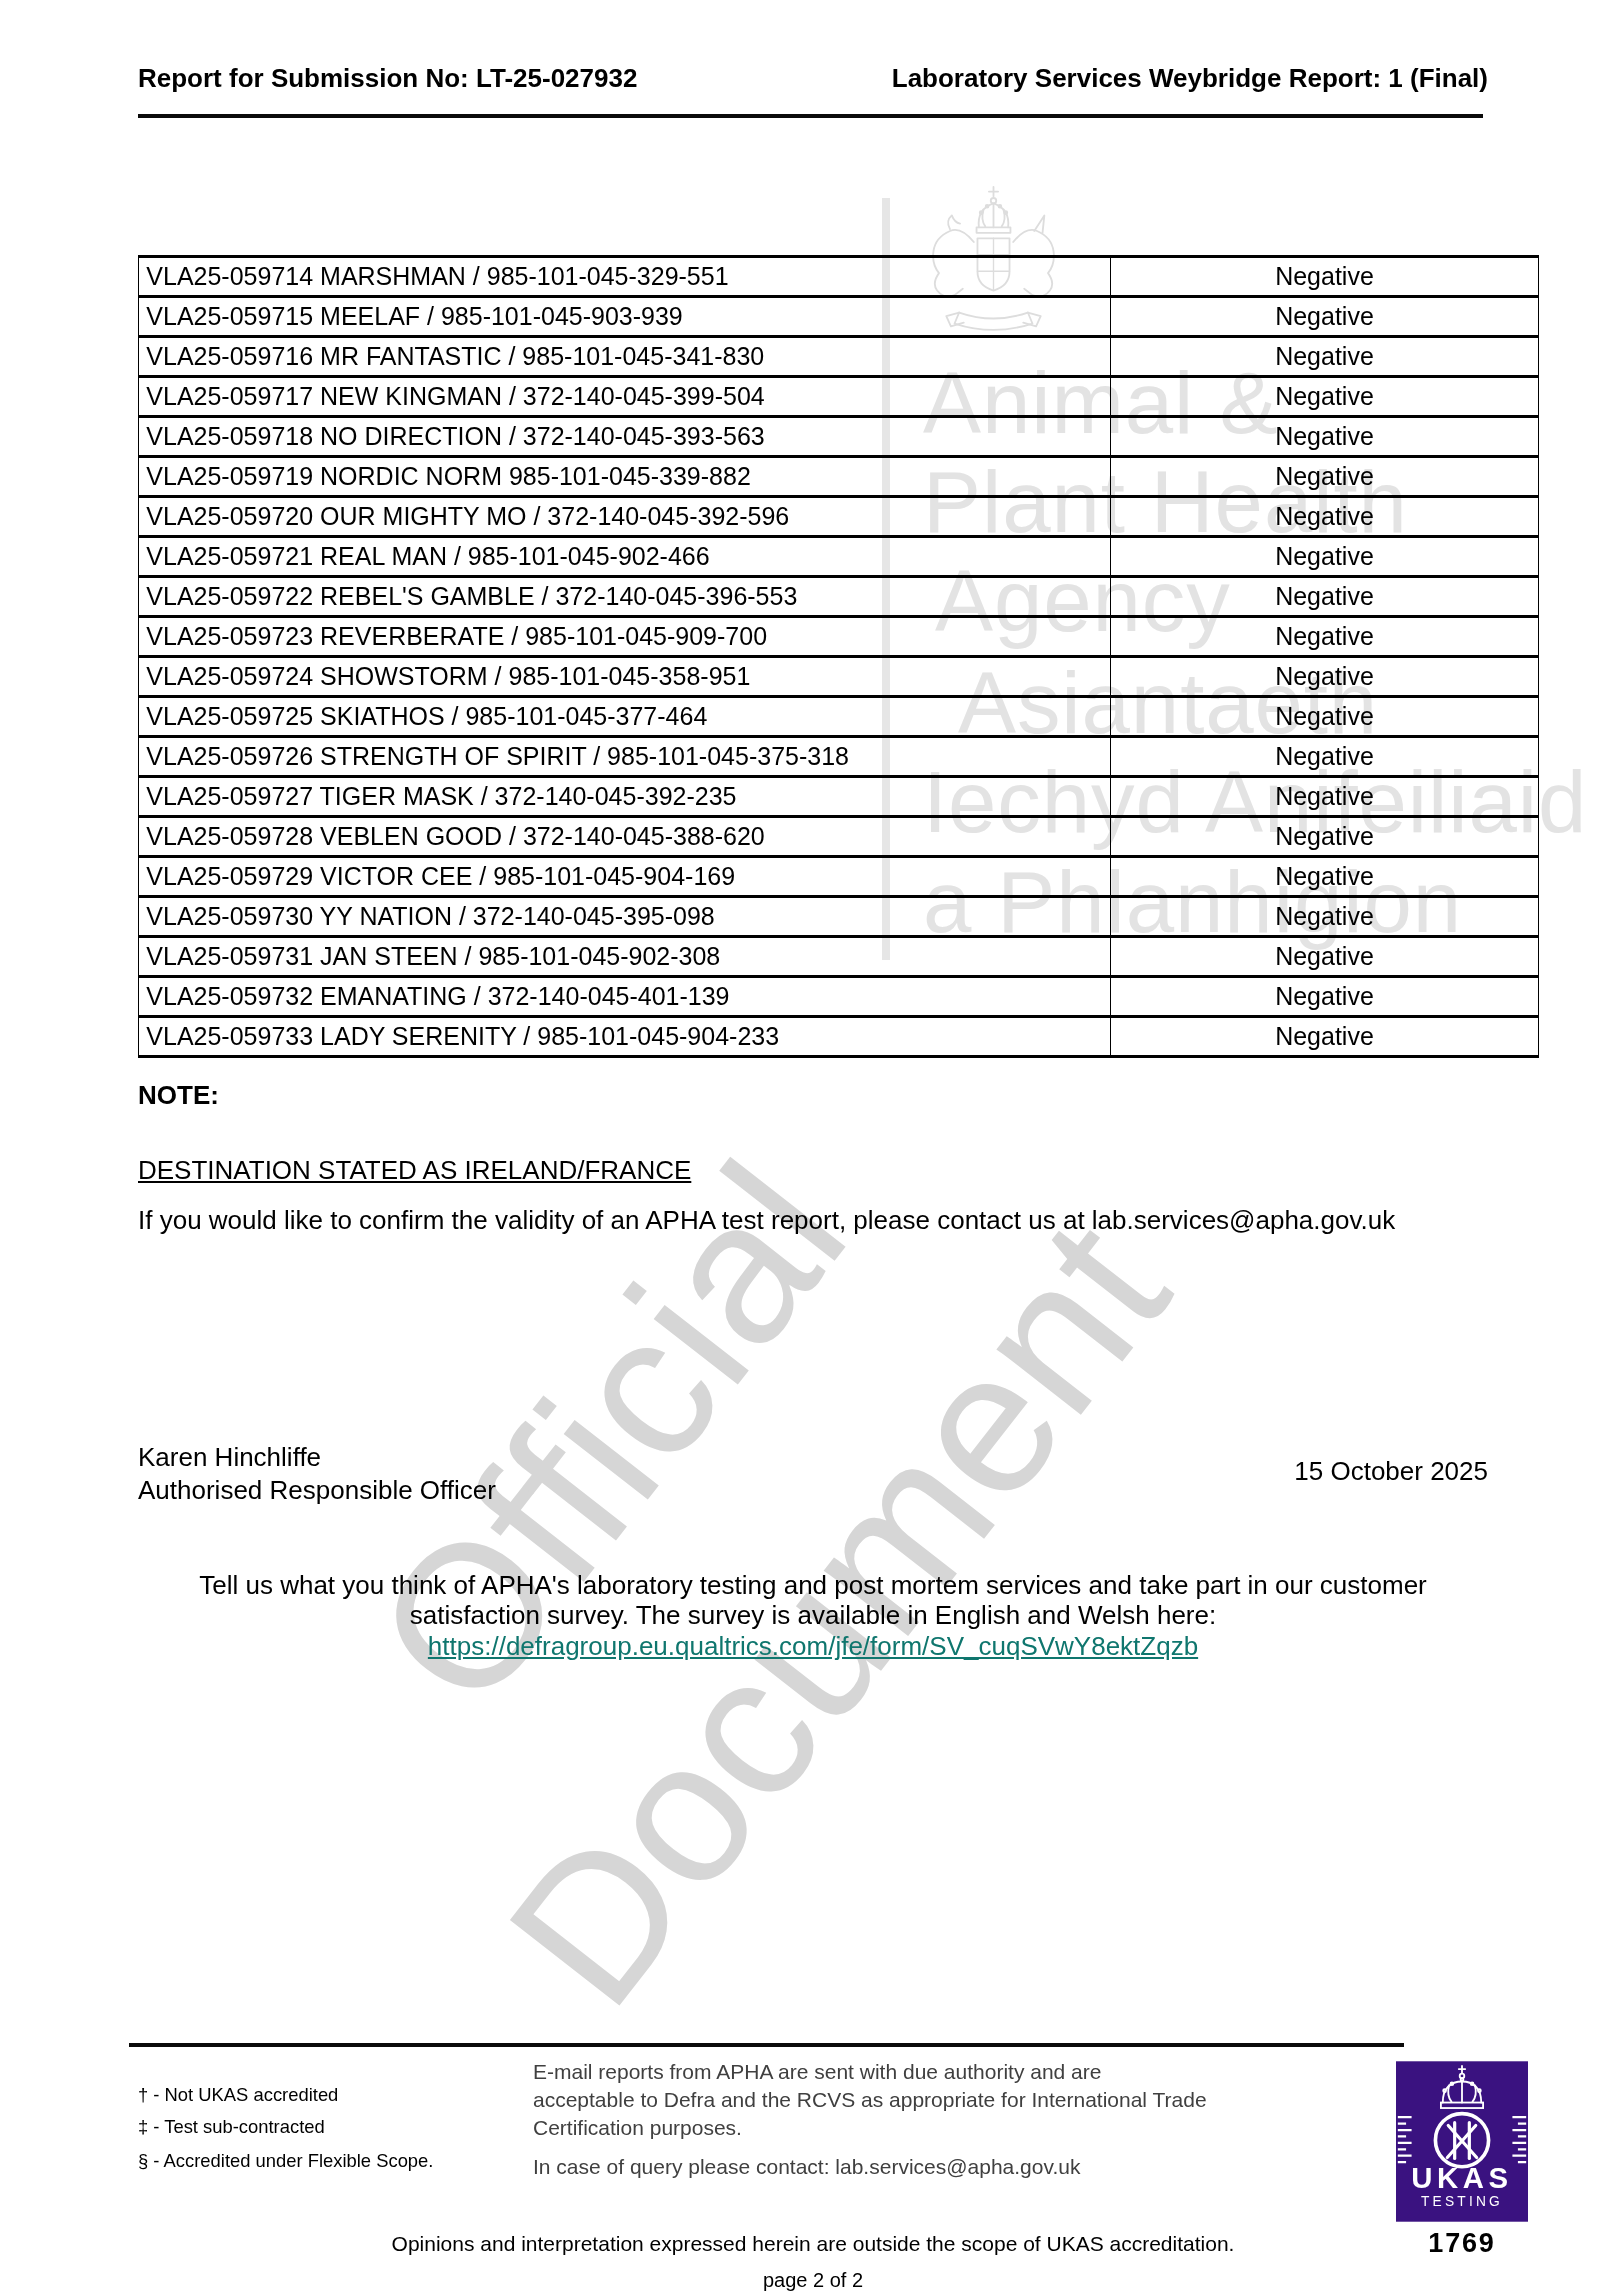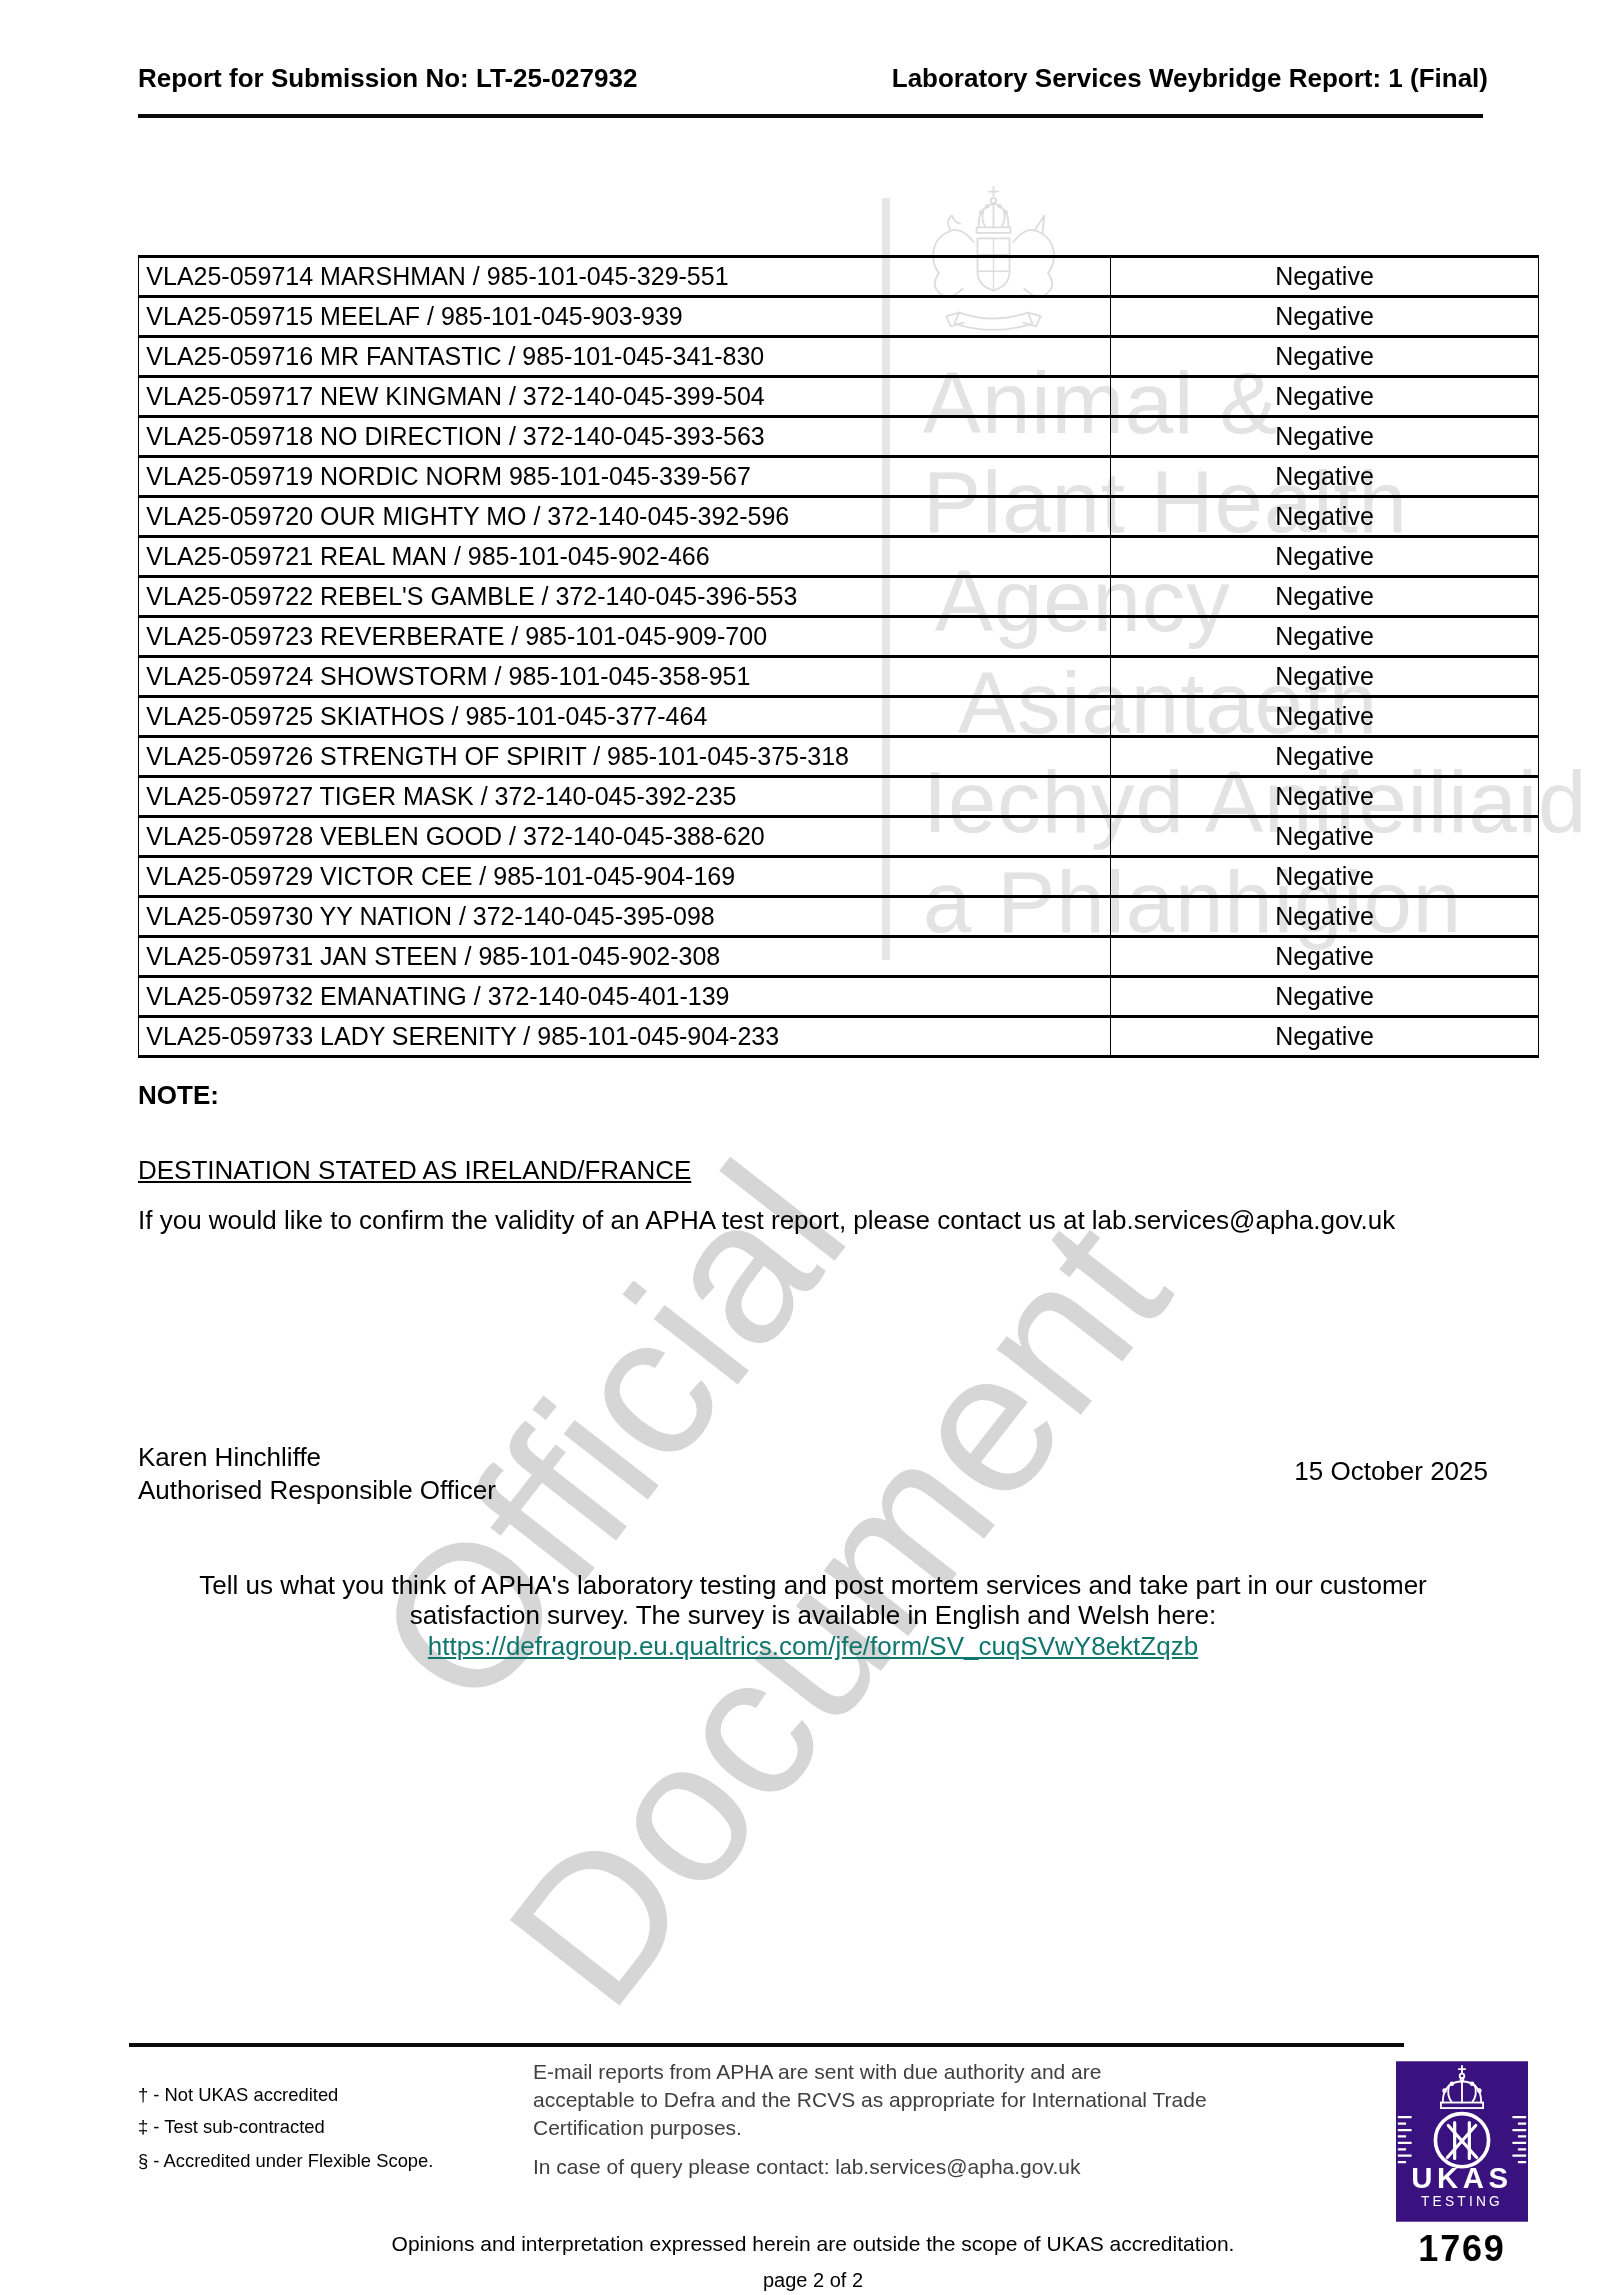--- a/index.html
+++ b/index.html
@@ -84,21 +84,21 @@
   #notice-1 { top:2088px; }
   #notice-2 { top:2116px; }
   #notice-query { top:2155px; }
 
   #opinions-line { top:2188px; font-size:21px; }
   #page-number   { top:2225px; font-size:20px; }
 
   #ukas-logo { left:1396px; top:2061px; width:132px; height:161px; }
   #ukas-number {
     left:1396px; top:2228px; width:132px; text-align:center;
-    font-size:36px; font-weight:bold; letter-spacing:1.8px;
+    font-size:27px; font-weight:bold; letter-spacing:1.8px;
   }
 </style>
 </head>
 <body>
 
 <div id="watermark-layer">
 
   <svg class="abs" style="left:895px; top:183px;" width="197" height="161" viewBox="0 0 430 350">
     <g fill="none" stroke="#dddddd" stroke-width="4" stroke-linecap="round" stroke-linejoin="round">
       <path d="M205,18 h20 M215,8 v20"></path>
@@ -166,21 +166,21 @@
           <td class="sample">VLA25-059717 NEW KINGMAN / 372-140-045-399-504</td>
           <td class="result">Negative</td>
         </tr>
 
         <tr>
           <td class="sample">VLA25-059718 NO DIRECTION / 372-140-045-393-563</td>
           <td class="result">Negative</td>
         </tr>
 
         <tr>
-          <td class="sample">VLA25-059719 NORDIC NORM 985-101-045-339-567</td>
+          <td class="sample">VLA25-059719 NORDIC NORM 985-101-045-339-882</td>
           <td class="result">Negative</td>
         </tr>
 
         <tr>
           <td class="sample">VLA25-059720 OUR MIGHTY MO / 372-140-045-392-596</td>
           <td class="result">Negative</td>
         </tr>
 
         <tr>
           <td class="sample">VLA25-059721 REAL MAN / 985-101-045-902-466</td>

